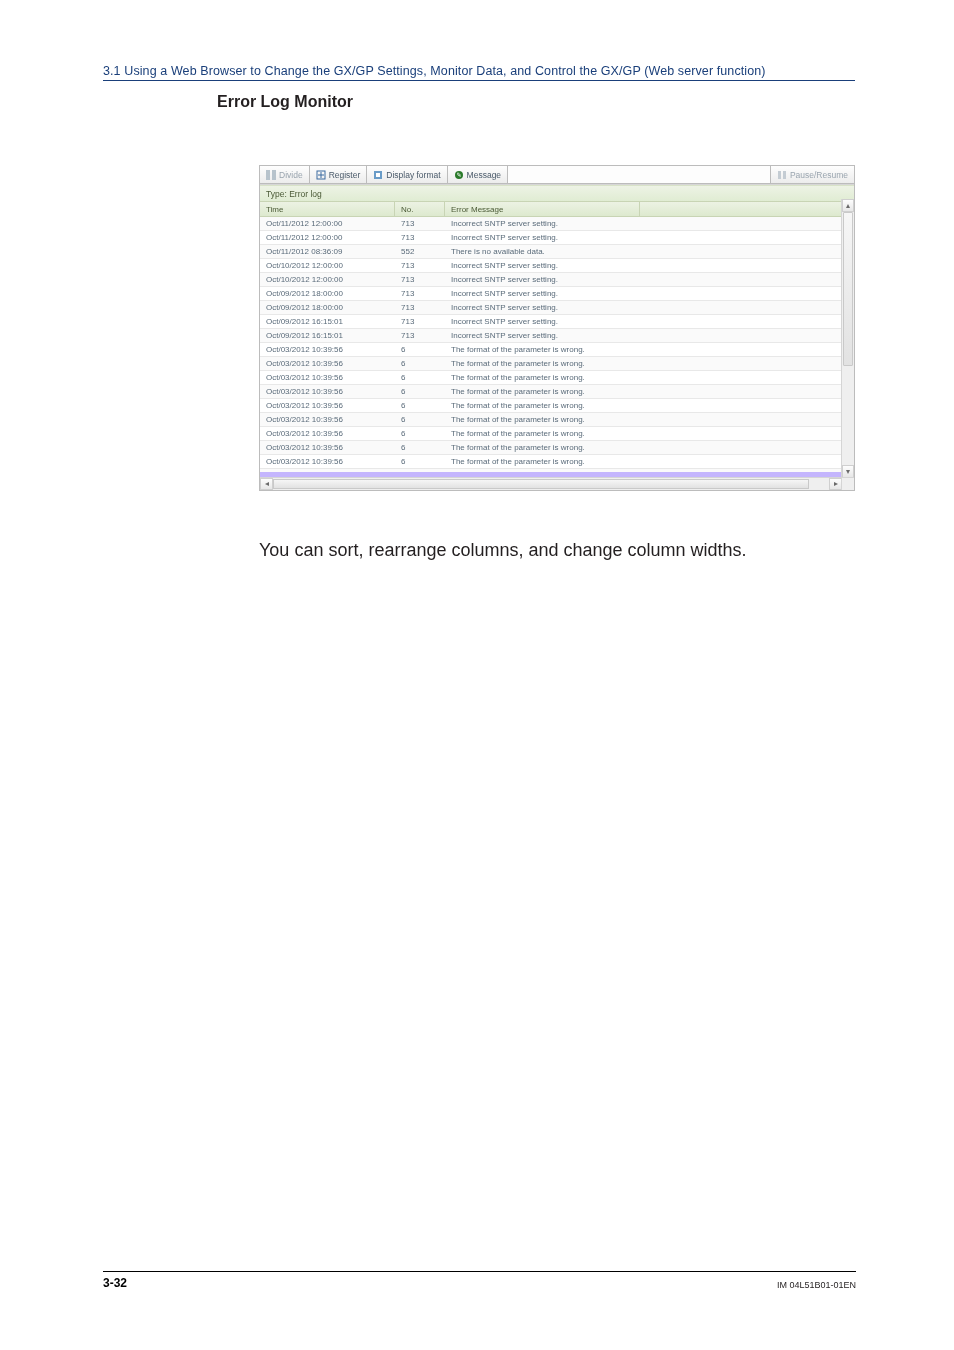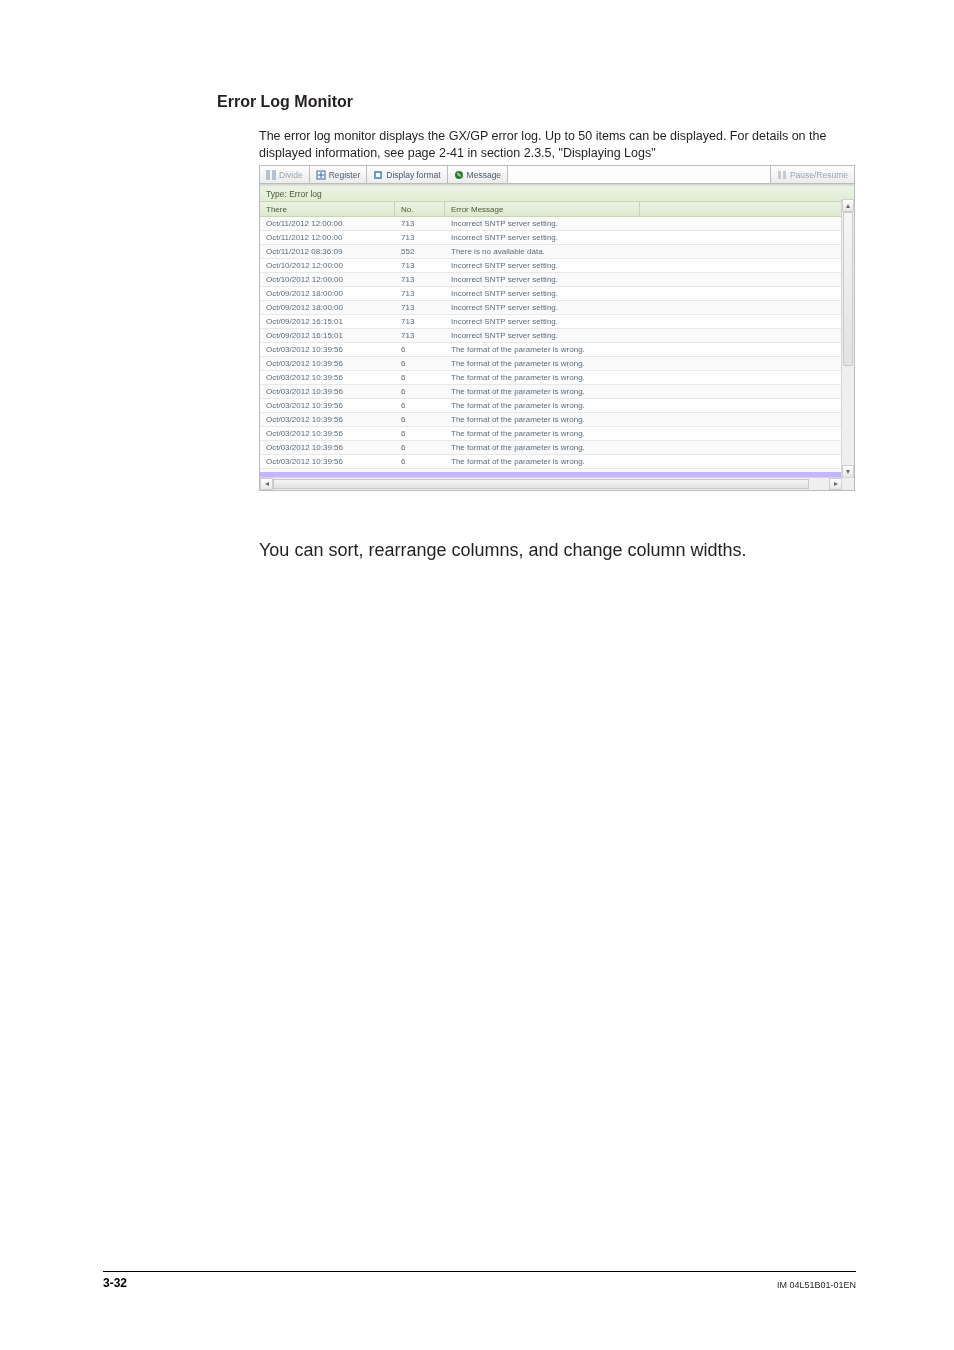--- a/index.html
+++ b/index.html
@@ -221,23 +221,23 @@
     position:absolute;
     left:103px; right:98px; bottom:78px;
     border-top:1px solid #000;
   }
 </style>
 </head>
 <body>
 
 <div class="page">
 
+  <div class="section-link">3.1  Using a Web Browser to Change the GX/GP Settings, Monitor Data, and Control the GX/GP (Web server function)</div>
 
   <div class="heading">Error Log Monitor</div>
-  <div class="bodytext">The error log monitor displays the GX/GP error log. Up to 50 items can be displayed. For details on the displayed information, see page 2-41 in section 2.3.5, "Displaying Logs"</div>
 
   <div class="shot">
 
     <div class="toolbar">
       <div class="tb-btn muted">
         <span class="ico">
           <svg viewBox="0 0 10 10">
               <rect x="0" y="0" width="4" height="10" fill="#b7c3cc"></rect>
               <rect x="6" y="0" width="4" height="10" fill="#b7c3cc"></rect>
             </svg>
@@ -282,21 +282,21 @@
         <span>Pause/Resume</span>
       </div>
     </div>
 
     <div class="typebar">
       <span>Type: Error log</span>
     </div>
 
     <div class="grid-wrap">
       <div class="grid-header">
-        <div class="cell">There</div>
+        <div class="cell">Time</div>
         <div class="cell">No.</div>
         <div class="cell">Error Message</div>
         <div class="cell"></div>
       </div>
       <div class="rows" id="rows">
           <div class="row">
             <div class="cell">Oct/11/2012 12:00:00</div>
             <div class="cell">713</div>
             <div class="cell">Incorrect SNTP server setting.</div>
             <div class="cell"></div>

